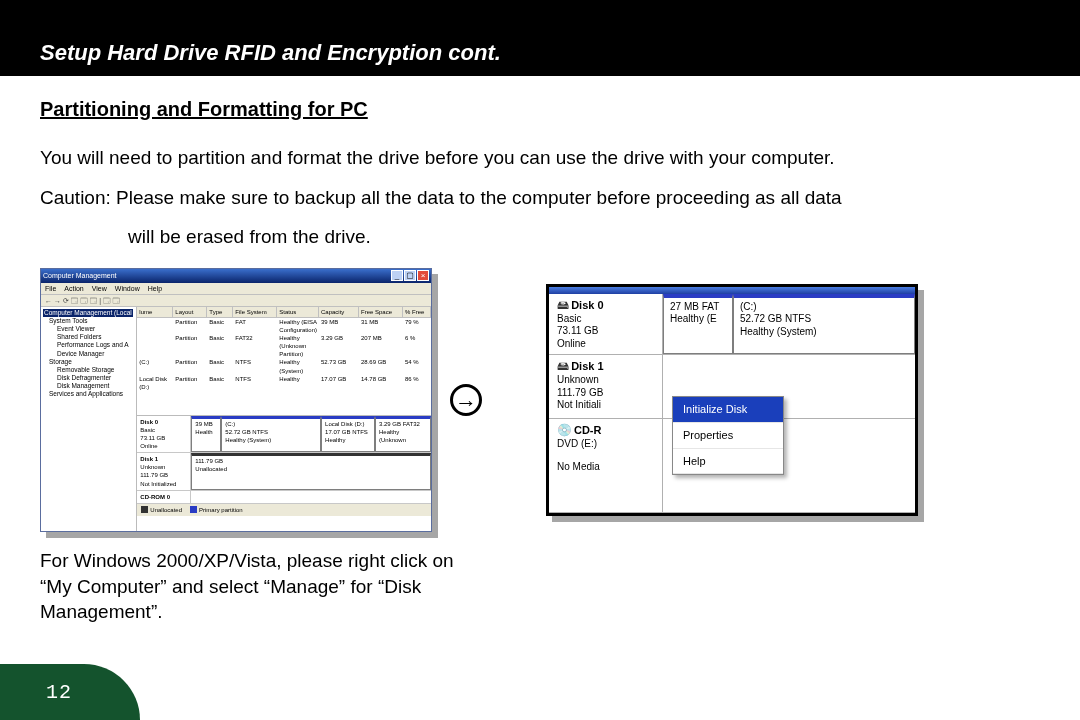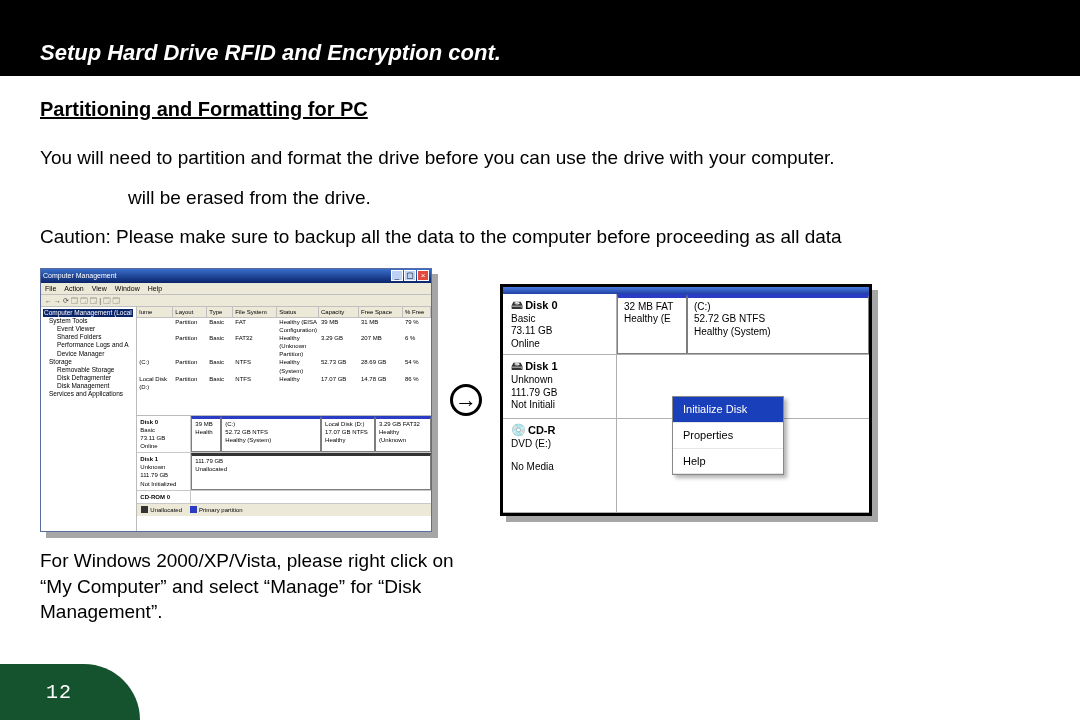--- a/index.html
+++ b/index.html
@@ -99,21 +99,21 @@
   .arrow {
     width:32px;height:32px;border:3px solid #000;border-radius:50%;
     display:flex;align-items:center;justify-content:center;font-size:22px;font-weight:bold;
   }
 
   
   .fig2 {
     width: 372px; height: 232px;
     border: 3px solid #000; background:#fff;
     font-size:10px; color:#000;
-    display:flex; flex-direction:column;
+    display:flex; flex-direction:column;margin-left:46px;
   }
   .f2-topbar { height:7px; background:linear-gradient(#4a7de0,#1f3fa3); }
   .f2-diskrow { display:flex; border-bottom:1px solid #b0b0b0; }
   .f2-label { width:114px; padding:4px 8px; border-right:1px solid #b0b0b0; font-size:10px; line-height:1.25;}
   .f2-label .dn { font-weight:bold; font-size:11px; }
   .f2-label .ic { color:#333; font-size:12px; margin-right:2px; }
   .red-ic { color:#c00; }
   .f2-partarea { flex:1; display:flex; }
   .f2-part { border:1px solid #7e7e7e; border-top:4px solid #2a3cc4; padding:3px 6px; font-size:10px; line-height:1.25;}
   .f2-menu {
@@ -147,22 +147,22 @@
 <div class="top-gap"></div>
 
 <div class="title-bar">
   <span>Setup Hard Drive RFID and Encryption cont.</span>
 </div>
 
 <div class="content">
   <div class="section-heading">Partitioning and Formatting for PC</div>
 
   <div class="para">You will need to partition and format the drive before you can use the drive with your computer.</div>
+  <div class="para">Caution: Please make sure to backup all the data to the computer before proceeding as all data</div>
   <div class="para indent2">will be erased from the drive.</div>
-  <div class="para">Caution: Please make sure to backup all the data to the computer before proceeding as all data</div>
 
   <div class="figures-row">
 
     <div class="fig1 fig-shadow">
       <div class="f1-title">
         <span>Computer Management</span>
         <span class="winbtns">
           <span class="wb">_</span>
           <span class="wb">▢</span>
           <span class="wb red">×</span>
@@ -318,21 +318,21 @@
         <div class="f2-topbar"></div>
         <div class="f2-diskrow">
           <div class="f2-label">
             <div><span class="ic">🖴</span><span class="dn">Disk 0</span></div>
             <div>Basic</div>
             <div>73.11 GB</div>
             <div>Online</div>
           </div>
           <div class="f2-partarea">
             <div class="f2-part" style="width:70px">
-                <div>32 MB FAT</div>
+                <div>27 MB FAT</div>
                 <div>Healthy (E</div>
               </div>
             <div class="f2-part" style="flex:1">
                 <div>(C:)</div>
                 <div>52.72 GB NTFS</div>
                 <div>Healthy (System)</div>
               </div>
           </div>
         </div>
         <div class="f2-diskrow" style="min-height:64px">

